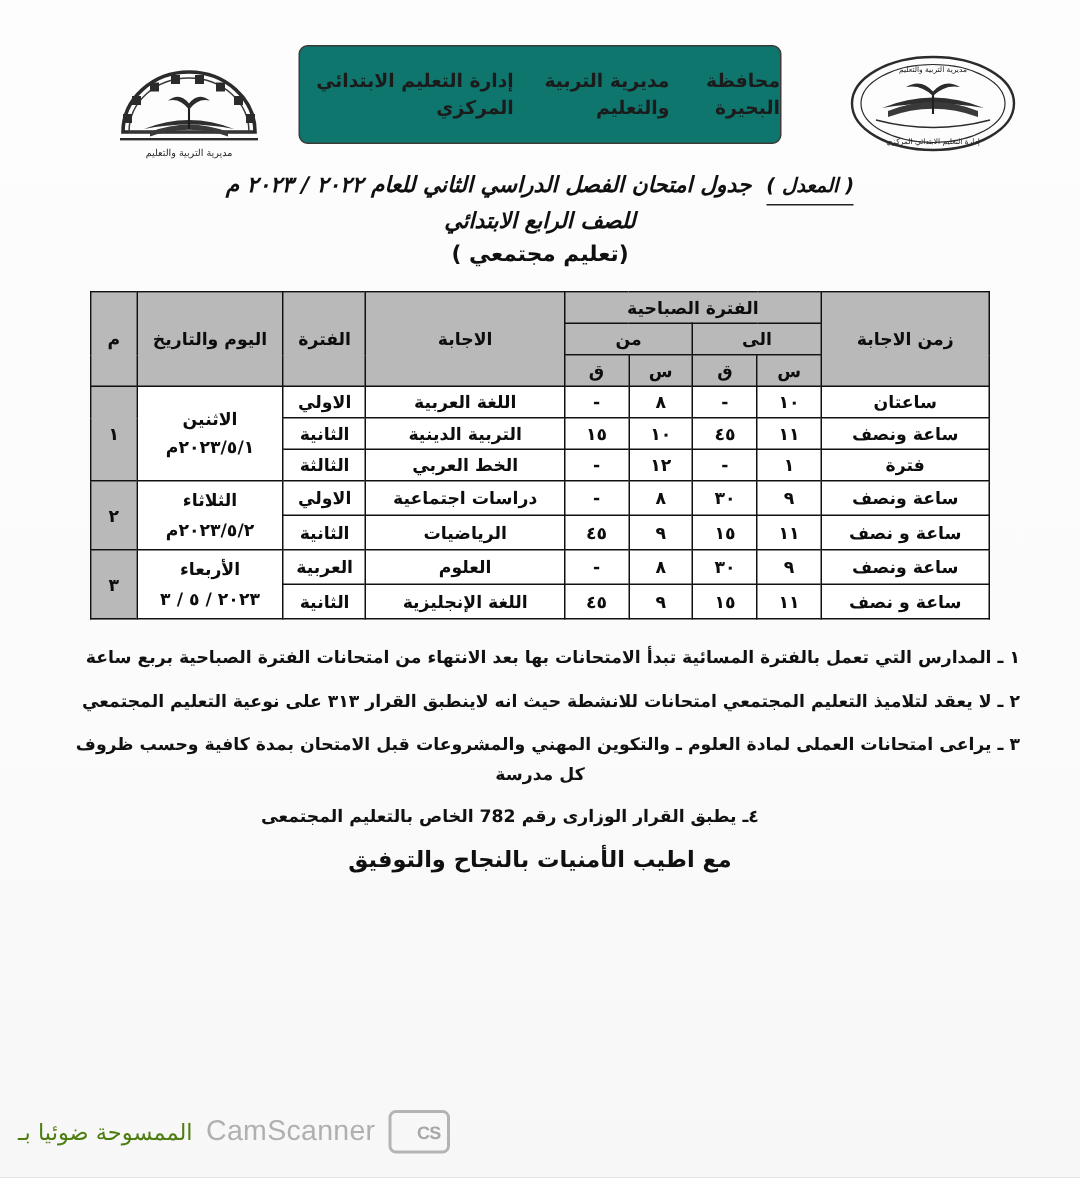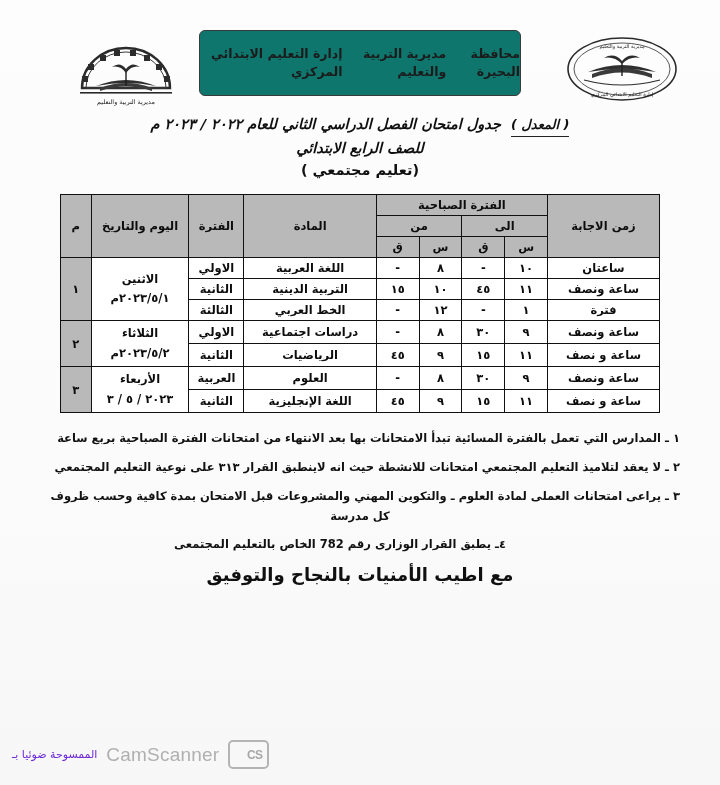--- a/index.html
+++ b/index.html
@@ -174,21 +174,21 @@
     text-align: left;
     padding-left: 30px;
   }
   .note-4 {
     text-align: center;
     padding-right: 40px;
   }
   .closing {
     margin-top: 6px;
     text-align: center;
-    font-size: 18px;
+    font-size: 15px;
     font-weight: bold;
     color: #101010;
     letter-spacing: 0.3px;
   }
 
   
   .watermark {
     position: absolute;
     bottom: 16px;
     left: 12px;
@@ -212,22 +212,22 @@
     letter-spacing: -0.5px;
     padding-left: 12px;
   }
   .cs-text {
     font-size: 19px;
     color: #b0b0b0;
     font-family: "Liberation Sans", sans-serif;
     letter-spacing: 0.2px;
   }
   .cs-ar {
-    font-size: 11px;
-    color: #6d28d9;
+    font-size: 15px;
+    color: #4d7c0f;
   }
   .wm-row { display: flex; align-items: center; gap: 9px; }
 </style>
 </head>
 <body>
 
 <div class="page">
   <div class="scan-tint"></div>
 
   <div class="content">
@@ -297,21 +297,21 @@
             <col class="col-t">
           <col class="col-subj">
             <col class="col-period">
             <col class="col-day">
             <col class="col-m">
         </colgroup>
         <thead>
           <tr>
             <th rowspan="3">زمن الاجابة</th>
             <th colspan="4">الفترة الصباحية</th>
-            <th rowspan="3">المادة</th>
+            <th rowspan="3">الاجابة</th>
             <th rowspan="3">الفترة</th>
             <th rowspan="3">اليوم والتاريخ</th>
             <th rowspan="3">م</th>
           </tr>
           <tr>
             <th colspan="2">الى</th>
             <th colspan="2">من</th>
           </tr>
           <tr>
             <th>س</th>

